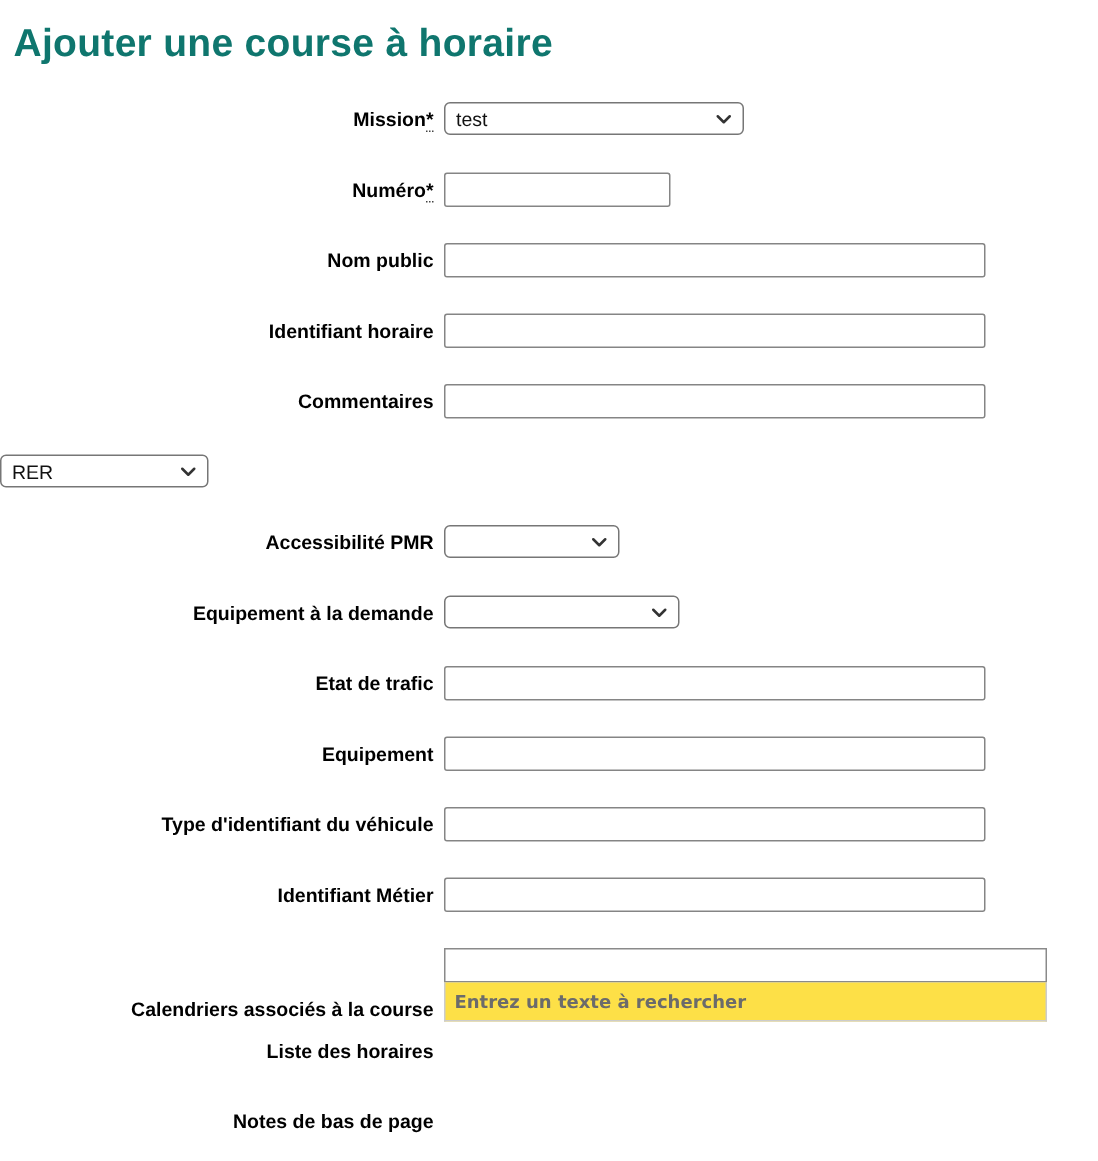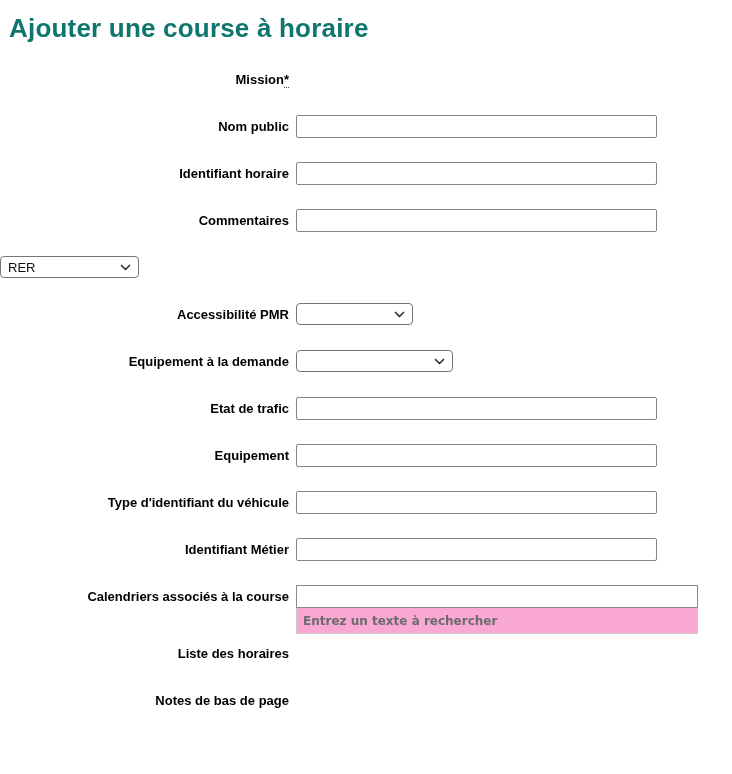--- a/index.html
+++ b/index.html
@@ -22,21 +22,21 @@
     color: #0f766e;
     letter-spacing: 0.2px;
   }
   form { margin: 0; }
   .form-row {
     display: flex;
     align-items: flex-start;
     margin-bottom: 24px;
     min-height: 23px;
   }
-  .form-row.tight { margin-bottom: 8px; }
+  .form-row.tight { margin-bottom: 8px; align-items: flex-end; }
   .label-col {
     width: 296px;
     flex: 0 0 296px;
     padding-right: 7px;
     padding-top: 4px;
     text-align: right;
     font-size: 13px;
     line-height: 16px;
     font-weight: bold;
     color: #000;
@@ -99,21 +99,21 @@
     background: #fff;
     font-family: "Liberation Sans", sans-serif;
     font-size: 13px;
     padding: 0 5px;
     display: block;
   }
   .calendar-search-box {
     width: 402px;
     border: 1px solid #cccccc;
     border-top: none;
-    background: #f9a8d4;
+    background: #fde047;
   }
   input.calendar-search-input {
     width: 100%;
     border: none;
     outline: none;
     background: transparent;
     padding: 6px 6px 5px 6px;
     font-family: "DejaVu Sans", sans-serif;
     font-size: 12px;
     font-weight: bold;
@@ -128,22 +128,40 @@
 </head>
 <body>
 
 <div class="page">
   <h1 class="page-title">Ajouter une course à horaire</h1>
 
   <form>
 
     <div class="form-row">
       <div class="label-col"><span>Mission</span><abbr>*</abbr></div>
-    </div>
-
+      <div class="field-col">
+        <span class="select-wrap w-mission">
+          <select class="select-input">
+            <option selected="">test</option>
+          </select>
+          <span class="chevron">
+            <svg width="11" height="7" viewBox="0 0 11 7">
+                <path d="M1.5 1.5l4 4 4-4" fill="none" stroke="#333" stroke-width="1.7" stroke-linecap="round" stroke-linejoin="round"></path>
+              </svg>
+          </span>
+        </span>
+      </div>
+    </div>
+
+    <div class="form-row">
+      <div class="label-col"><span>Numéro</span><abbr>*</abbr></div>
+      <div class="field-col">
+        <input type="text" class="text-input w-numero" value="" style="">
+      </div>
+    </div>
 
     <div class="form-row">
       <div class="label-col">Nom public</div>
       <div class="field-col">
         <input type="text" class="text-input w-wide" value="" style="">
       </div>
     </div>
 
     <div class="form-row">
       <div class="label-col">Identifiant horaire</div>

